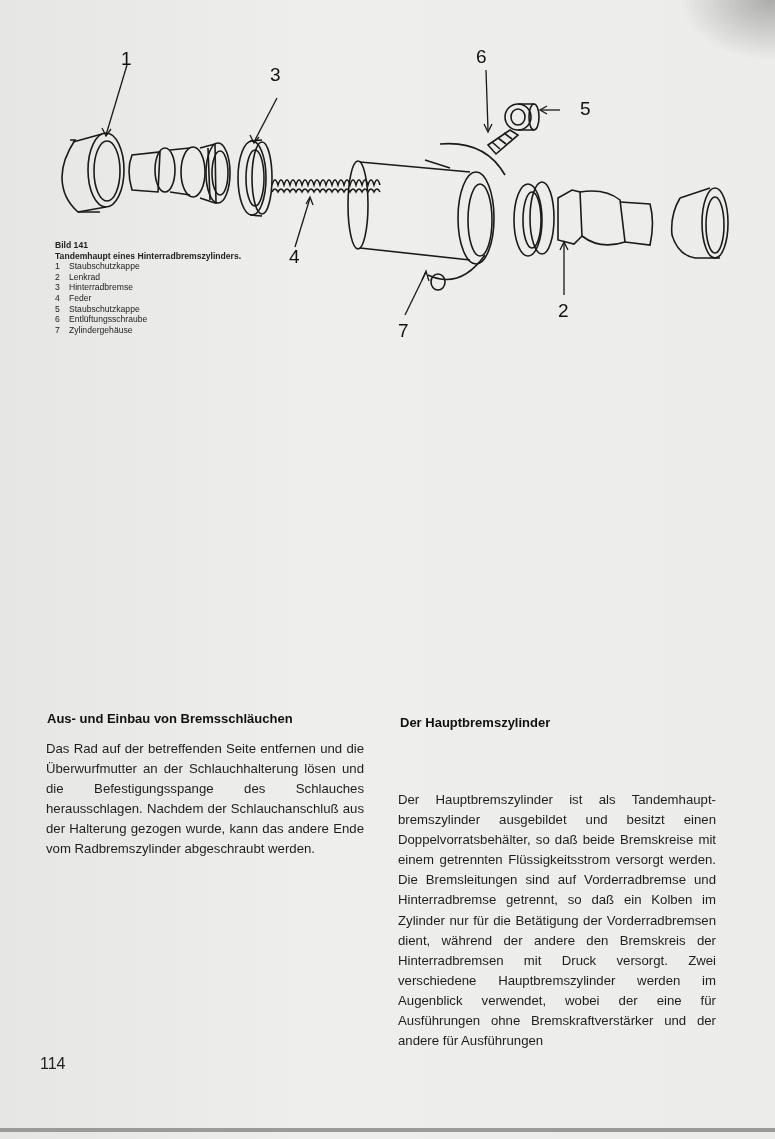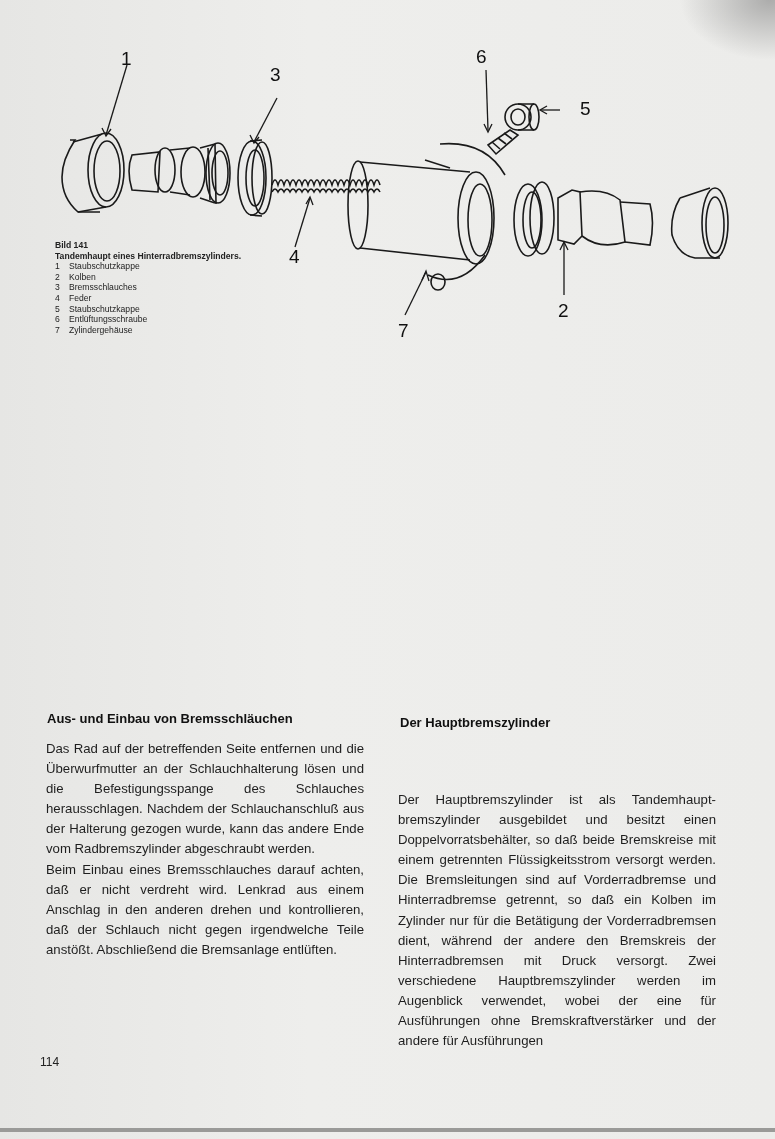--- a/index.html
+++ b/index.html
@@ -27,21 +27,21 @@
   .caption .legend-row { display:flex; }
   .caption .legend-num { width:14px; }
   h2 {
     position:absolute; margin:0; font-size:13px; font-weight:bold; color:#111;
   }
   .body-text {
     position:absolute; font-size:13.2px; line-height:20.1px; color:#1e1e1e;
     text-align:justify; hyphens:manual;
   }
   .body-text p { margin:0; }
-  .page-number { position:absolute; left:40px; top:1055px; font-size:12px; color:#222; }
+  .page-number { position:absolute; left:40px; top:1055px; font-size:16px; color:#222; }
 </style>
 </head>
 <body>
 
 <div class="page-shade"></div>
 
 <svg class="diagram" viewBox="0 0 700 310" width="700" height="310">
   <g fill="none" stroke="#1a1a1a" stroke-width="1.6">
 
     <g>
@@ -146,25 +146,25 @@
 
 <div class="caption">
   <div class="cap-title">Bild 141</div>
   <div class="cap-title">Tandemhaupt eines Hinterradbremszylinders.</div>
   <div class="legend-row">
       <span class="legend-num">1</span>
       <span>Staubschutzkappe</span>
     </div>
   <div class="legend-row">
       <span class="legend-num">2</span>
-      <span>Kolben</span>
+      <span>Lenkrad</span>
     </div>
   <div class="legend-row">
       <span class="legend-num">3</span>
-      <span>Bremsschlauches</span>
+      <span>Hinterradbremse</span>
     </div>
   <div class="legend-row">
       <span class="legend-num">4</span>
       <span>Feder</span>
     </div>
   <div class="legend-row">
       <span class="legend-num">5</span>
       <span>Staubschutzkappe</span>
     </div>
   <div class="legend-row">
@@ -173,21 +173,20 @@
     </div>
   <div class="legend-row">
       <span class="legend-num">7</span>
       <span>Zylindergehäuse</span>
     </div>
 </div>
 
 <h2 style="left:47px;top:711px;">Aus- und Einbau von Bremsschläuchen</h2>
 <div class="body-text" style="left:46px;top:739px;width:318px;">
   <p>Das Rad auf der betreffenden Seite entfernen und die Überwurfmutter an der Schlauchhalte­rung lösen und die Befestigungsspange des Schlauches herausschlagen. Nachdem der Schlauchanschluß aus der Halterung gezogen wurde, kann das andere Ende vom Radbrems­zylinder abgeschraubt werden.</p>
-  <p>Beim Einbau eines Bremsschlauches darauf ach­ten, daß er nicht verdreht wird. Lenkrad aus einem Anschlag in den anderen drehen und kon­trollieren, daß der Schlauch nicht gegen irgend­welche Teile anstößt. Abschließend die Brems­anlage entlüften.</p>
 </div>
 
 <h2 style="left:400px;top:715px;">Der Hauptbremszylinder</h2>
 <div class="body-text" style="left:398px;top:790px;width:318px;">
   <p>Der Hauptbremszylinder ist als Tandemhaupt­bremszylinder ausgebildet und besitzt einen Doppelvorratsbehälter, so daß beide Bremskrei­se mit einem getrennten Flüssigkeitsstrom ver­sorgt werden. Die Bremsleitungen sind auf Vor­derradbremse und Hinterradbremse getrennt, so daß ein Kolben im Zylinder nur für die Betäti­gung der Vorderradbremsen dient, während der andere den Bremskreis der Hinterradbremsen mit Druck versorgt. Zwei verschiedene Haupt­bremszylinder werden im Augenblick verwendet, wobei der eine für Ausführungen ohne Brems­kraftverstärker und der andere für Ausführungen</p>
 </div>
 
 <div class="page-number">114</div>
 <div class="bottom-edge"></div>
 

